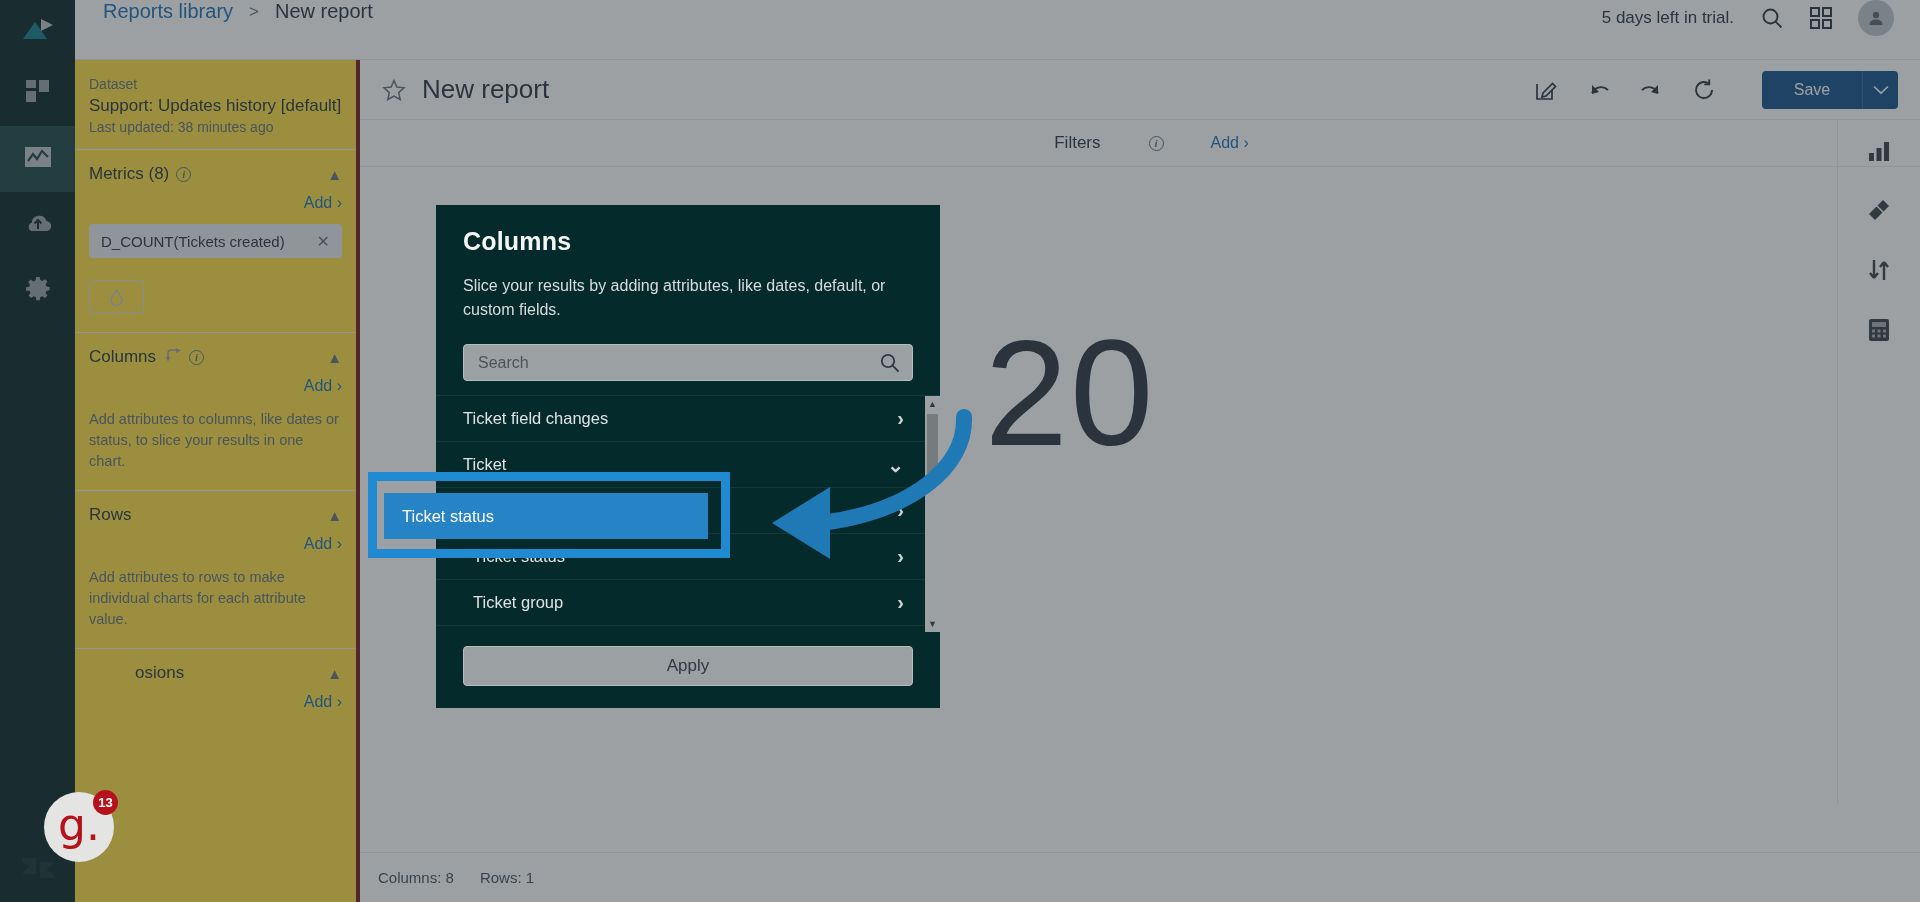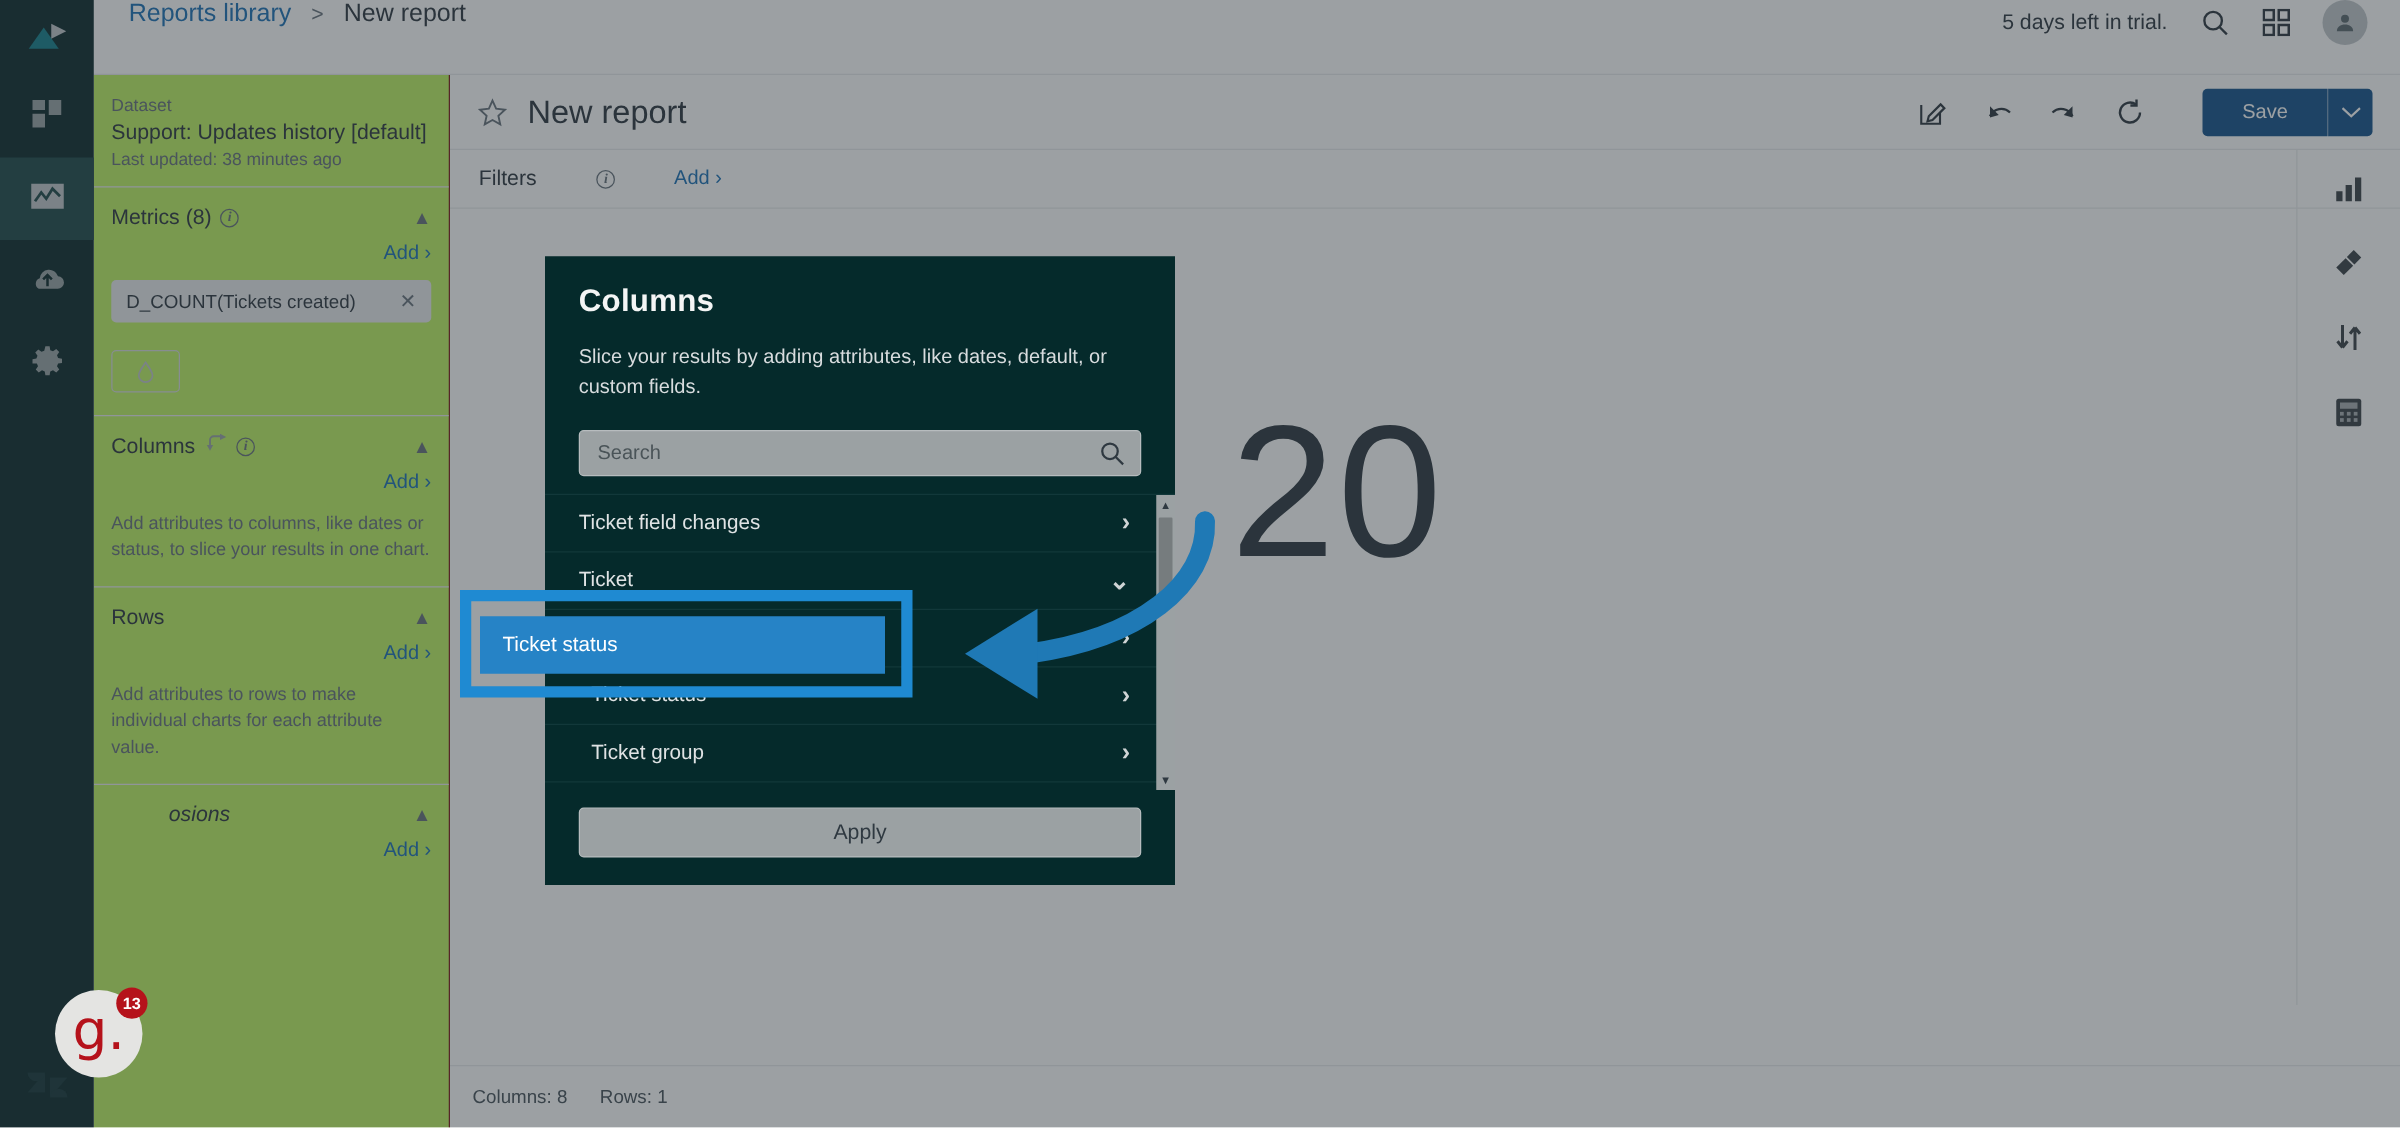--- a/index.html
+++ b/index.html
@@ -67,22 +67,22 @@
   .avatar {
     width: 36px; height: 36px; border-radius: 50%;
     background: #c2c8cc; display: flex; align-items: center; justify-content: center;
     cursor: pointer;
   }
 
   
   .leftpanel {
     position: absolute; left: 0; top: 60px;
     width: 285px; height: 842px;
-    background: #bef264;
-    border-right: 1px solid #7f1d1d;
+    background: #fde047;
+    border-right: 4px solid #7f1d1d;
   }
   .dataset {
     padding: 14px 0 12px 0; border-bottom: 1px solid #e9ebed;
   }
   .dataset-label { font-size: 14px; color: #68737d; line-height: 20px; }
   .dataset-name { font-size: 17px; color: #2f3941; line-height: 23px; }
   .dataset-sub { font-size: 14px; color: #68737d; line-height: 20px; }
 
   .sect { border-bottom: 1px solid #e9ebed; padding: 14px 0 18px 0; }
   .sect-head { display: flex; align-items: center; }
@@ -384,29 +384,29 @@
         <div class="sect-head">
           <span class="sect-title">Rows</span>
           <span class="sect-chev">▲</span>
         </div>
         <span class="add-link"><span>Add</span> ›</span>
         <div class="sect-help">Add attributes to rows to make individual charts for each attribute value.</div>
       </div>
 
       <div class="sect" style="border-bottom: none; padding-left: 14px; padding-right: 14px;">
         <div class="sect-head">
-          <span class="sect-title" style="padding-left:46px;font-style:italic;">osions</span>
+          <span class="sect-title" style="padding-left:46px;">osions</span>
           <span class="sect-chev">▲</span>
         </div>
         <span class="add-link"><span>Add</span> ›</span>
       </div>
     </div>
 
     <div class="main">
-      <div class="filterbar" style="margin-top:60px;">
+      <div class="filterbar" style="margin-top:60px;justify-content:center;">
         <span class="fl">Filters</span>
         <span class="info-i" style="margin-left:48px;">i</span>
         <span style="margin-left:47px;color:#1f73b7;font-size:16px;cursor:pointer;"><span>Add</span> ›</span>
       </div>
       <div class="chartcanvas">
         <div class="bignum">20</div>
       </div>
       <div class="rightrail">
         <span class="icon-btn">
           <svg width="24" height="22" viewBox="0 0 24 22">

